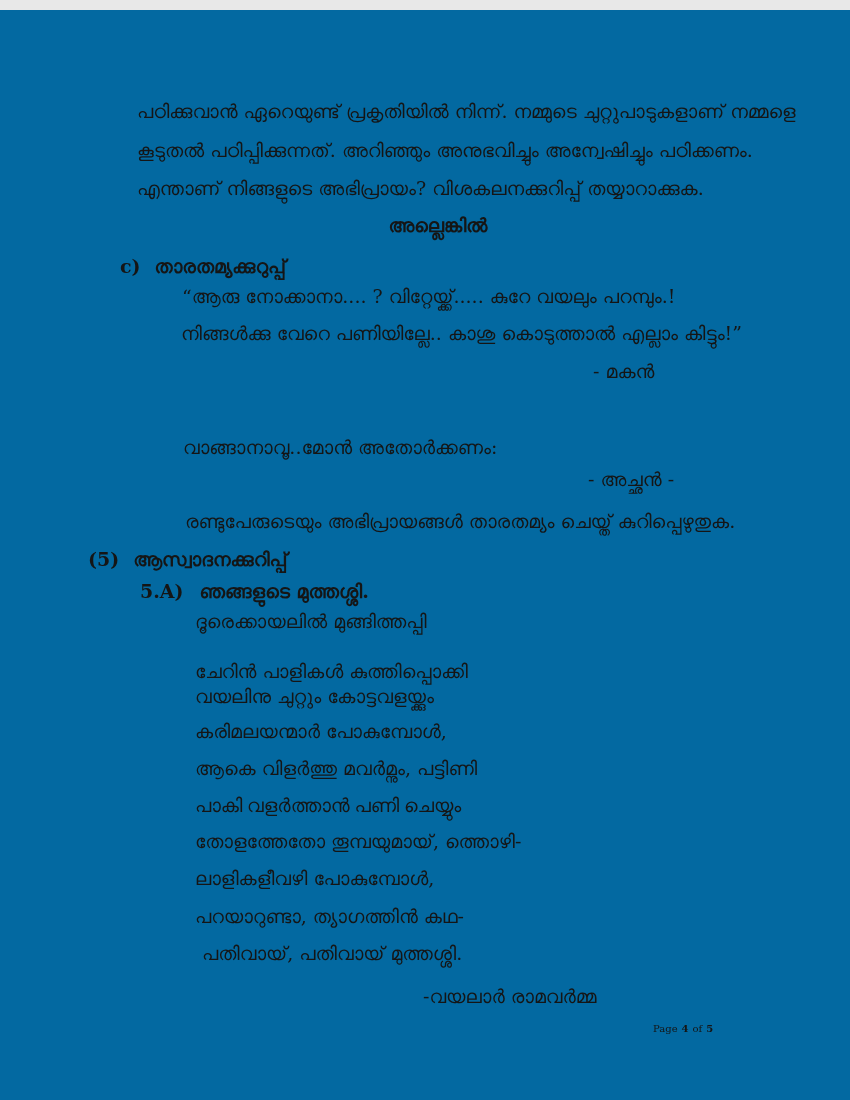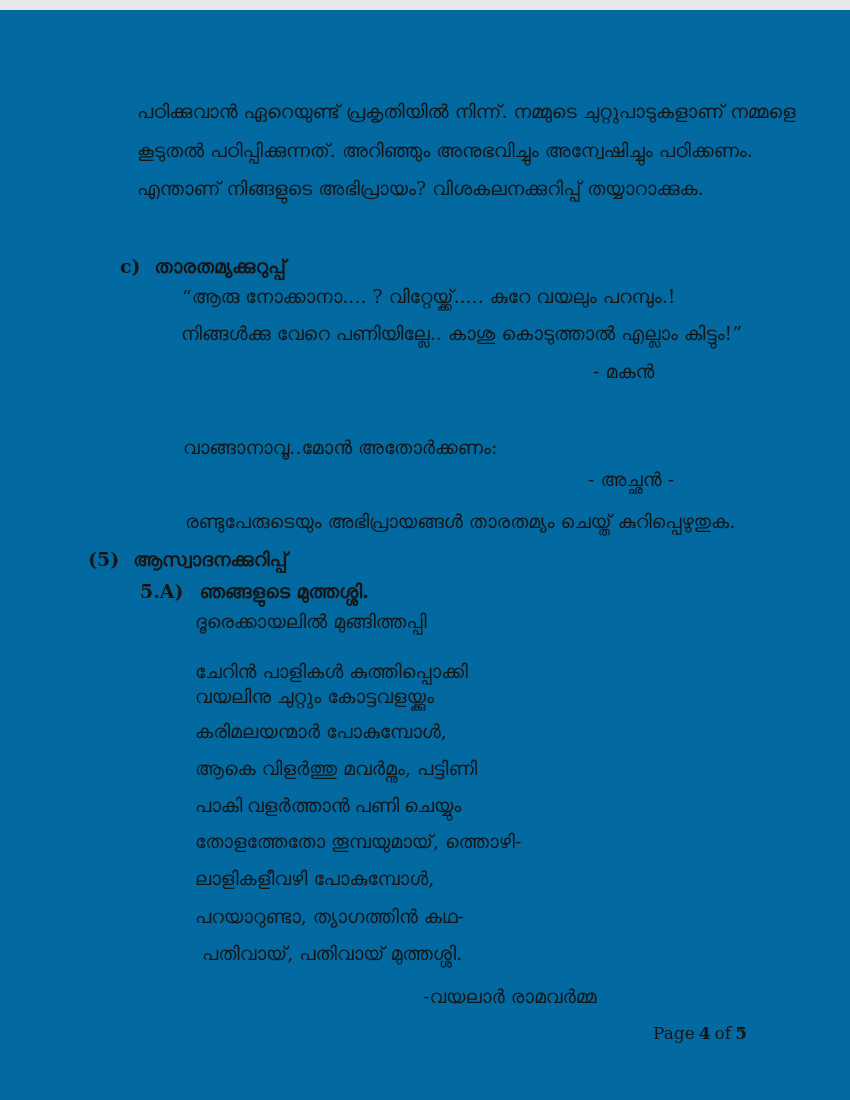--- a/index.html
+++ b/index.html
@@ -28,36 +28,37 @@
     left: 26px;
     width: 824px;
     text-align: center;
   }
   .label-gap { display: inline-block; margin-right: 14px; }
   .sub-label-gap { display: inline-block; margin-right: 16px; }
   .footer-text {
     position: absolute;
     left: 653px;
     top: 1013px;
-    font-size: 17px;
+    font-size: 10px;
     white-space: nowrap;
   }
   .footer-text .num { font-weight: 700; }
   .footer-text span { margin-right: 4px; }
   .footer-text span:last-child { margin-right: 0; }
 </style>
 </head>
 <body>
 
 <div class="page">
 
   <div class="line" style="left:137px; top:90px;">പഠിക്കുവാൻ ഏറെയുണ്ട് പ്രകൃതിയിൽ നിന്ന്. നമ്മുടെ ചുറ്റുപാടുകളാണ് നമ്മളെ</div>
   <div class="line" style="left:137px; top:129px;">കൂടുതൽ പഠിപ്പിക്കുന്നത്. അറിഞ്ഞും അനുഭവിച്ചും അന്വേഷിച്ചും പഠിക്കണം.</div>
   <div class="line" style="left:137px; top:167px;">എന്താണ് നിങ്ങളുടെ അഭിപ്രായം? വിശകലനക്കുറിപ്പ് തയ്യാറാക്കുക.</div>
 
+  <div class="line bold center-band" style="top:204px;">അല്ലെങ്കിൽ</div>
 
   <div class="line" style="left:120px; top:245px;">
     <span class="bold label-gap">c)</span><span class="bold">താരതമ്യക്കുറുപ്പ്</span>
   </div>
 
   <div class="line" style="left:182px; top:275px;">“ആരു നോക്കാനാ.... ? വിറ്റേയ്ക്ക്..... കുറേ വയലും പറമ്പും.!</div>
   <div class="line" style="left:181px; top:312px;">നിങ്ങൾക്കു വേറെ പണിയില്ലേ.. കാശു കൊടുത്താൽ എല്ലാം കിട്ടും!”</div>
   <div class="line" style="left:593px; top:350px;">- മകൻ</div>
 
   <div class="line" style="left:183px; top:426px;">വാങ്ങാനാവൂ..മോൻ അതോർക്കണം:</div>

